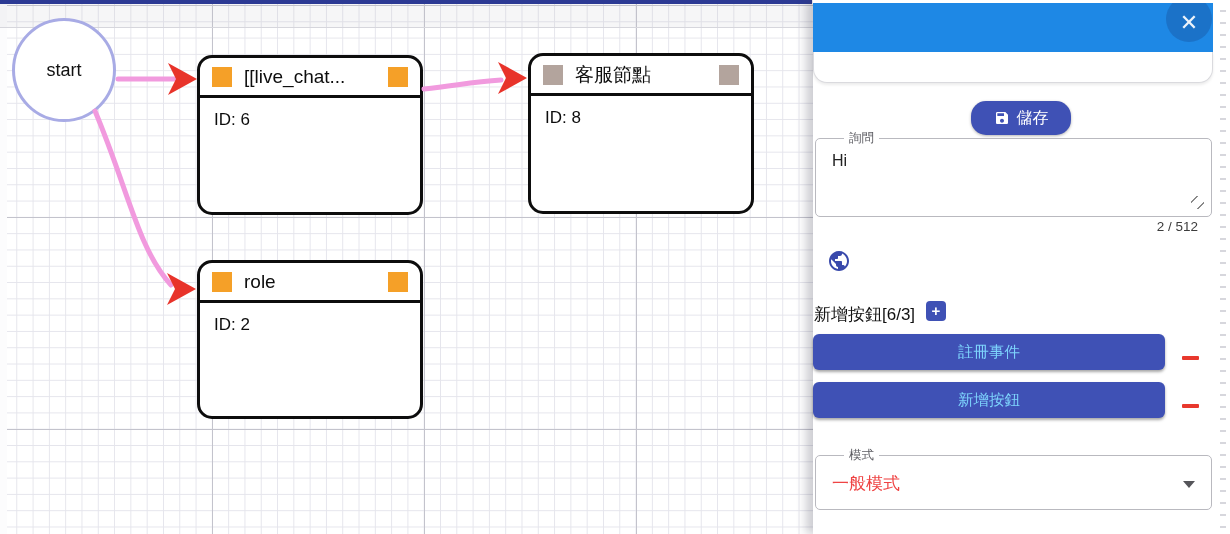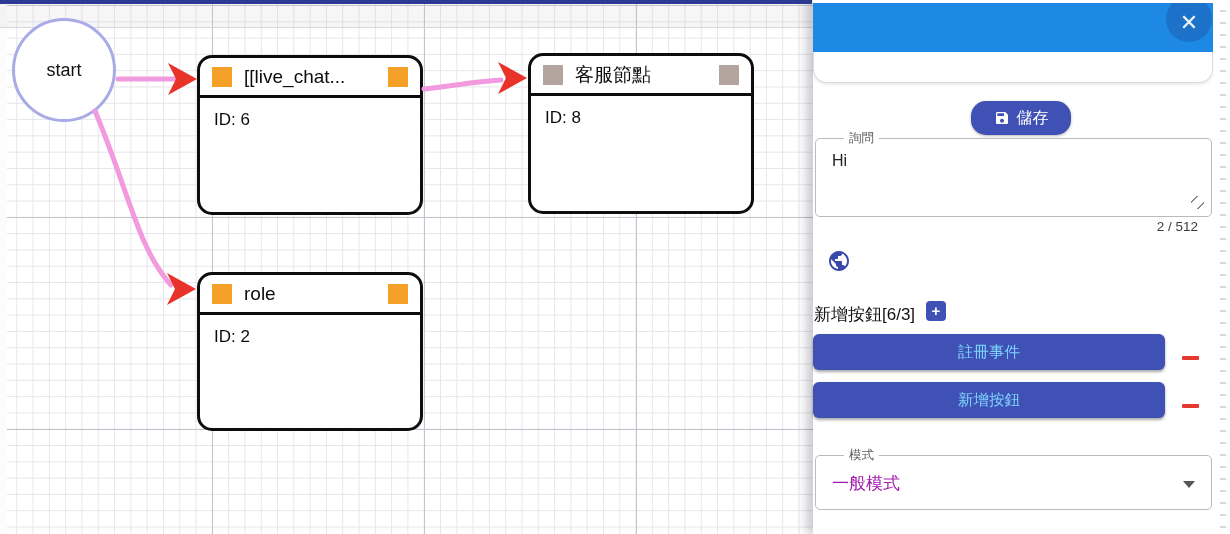--- a/index.html
+++ b/index.html
@@ -28,21 +28,21 @@
   
   .start-node { position:absolute; left:12px; top:14px; width:104px; height:104px;
     background:#fff; border:3px solid #a8abe5; border-radius:50%;
     display:flex; align-items:center; justify-content:center;
     font-size:18px; color:#111; }
 
   
   .flow-node { position:absolute; background:#fff; border:3px solid #0d0d0d; border-radius:15px; }
   .node-live  { left:197px; top:51px;  width:226px; height:160px; }
   .node-cs    { left:528px; top:49px;  width:226px; height:161px; }
-  .node-role  { left:197px; top:256px; width:226px; height:159px;margin-top:12px; }
+  .node-role  { left:197px; top:256px; width:226px; height:159px; }
   .node-header { height:40px; display:flex; align-items:center; gap:12px;
     padding:0 12px; border-bottom:3px solid #0d0d0d; }
   .port { width:20px; height:20px; flex:0 0 auto; }
   .port.orange { background:#f5a028; }
   .port.taupe  { background:#b3a49d; }
   .node-title { flex:1 1 auto; font-size:19px; color:#0d0d0d; white-space:nowrap; overflow:hidden; }
   .node-body { padding:12px 14px; font-size:17px; color:#0d0d0d; }
 
   .edges { position:absolute; left:0; top:0; width:813px; height:530px; pointer-events:none; }
 
@@ -91,21 +91,21 @@
     background:#3f51b5; color:#7dd3fc; border:none; border-radius:6px; cursor:pointer;
     font-size:15.5px; font-family:inherit; box-shadow:0 2px 3px rgba(0,0,0,0.35); }
   .event-btn-1 { top:334px; }
   .event-btn-2 { top:382px; }
   .minus-btn { position:absolute; left:369px; width:17px; height:4px;
     background:#e8382d; border:none; border-radius:1px; cursor:pointer; padding:0; }
   .minus-1 { top:356px; }
   .minus-2 { top:404px; }
 
   .mode-field { top:455px; height:55px; cursor:pointer; }
-  .mode-value { position:absolute; left:16px; top:16px; font-size:17px; color:#a21caf; }
+  .mode-value { position:absolute; left:16px; top:16px; font-size:17px; color:#ef4444; }
   .caret-down { position:absolute; right:16px; top:25px; width:0; height:0;
     border-left:6px solid transparent; border-right:6px solid transparent;
     border-top:7px solid #55555a; }
 </style>
 </head>
 <body>
 
 <div class="stage">
 
   <div class="top-navy"></div>

